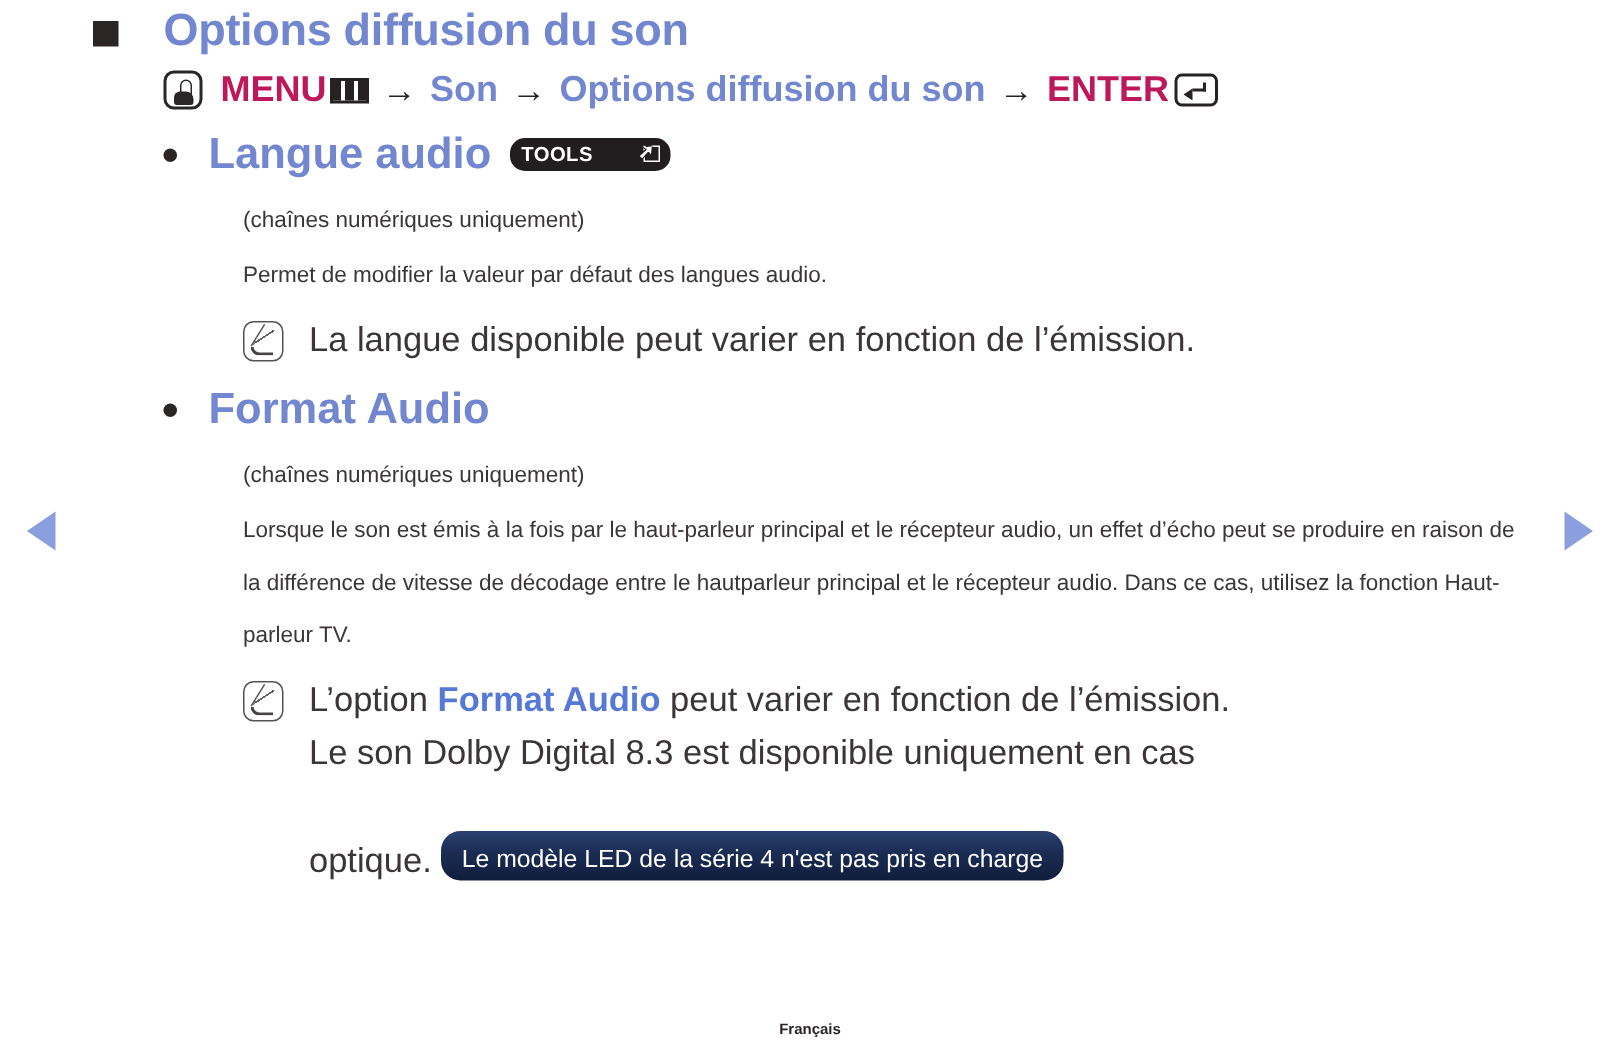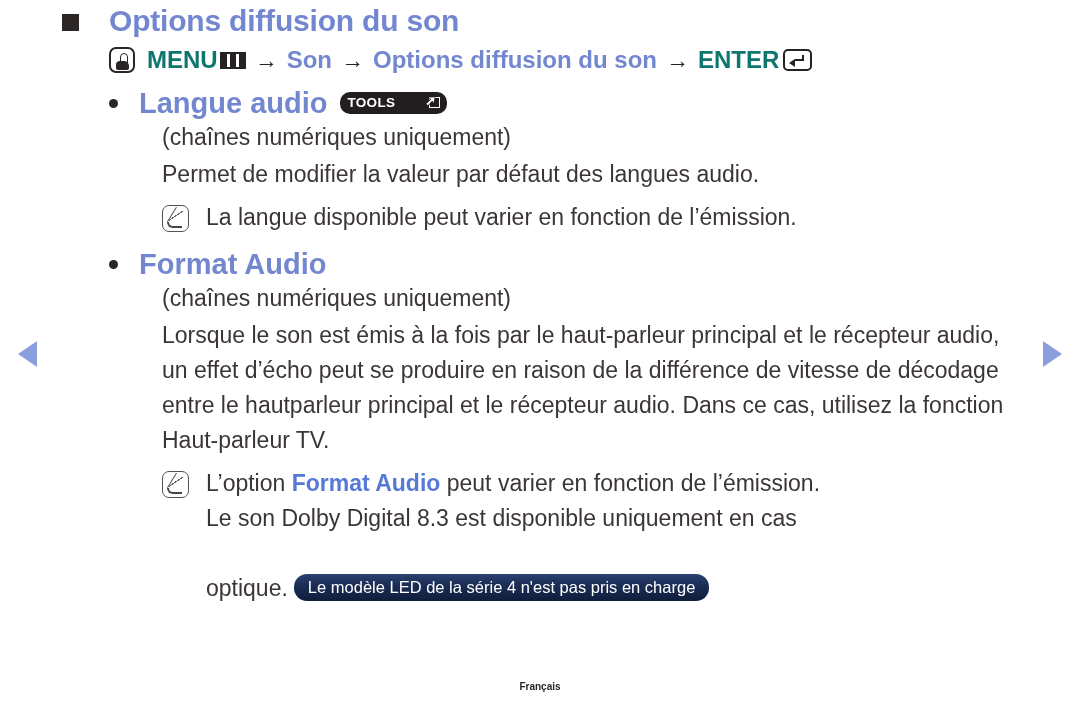--- a/index.html
+++ b/index.html
@@ -74,21 +74,21 @@
 
   
   .path-row {
     display: flex;
     align-items: center;
     margin: 8px 0 10px 47px;
     font-size: 24px;
     font-weight: bold;
     white-space: nowrap;
   }
-  .path-row .dark { color: #0f766e; }
+  .path-row .dark { color: #be185d; }
   .path-row .blue { color: #7287cf; }
   .path-arrow {
     color: #262224;
     margin: 0 9px;
     font-weight: normal;
     font-size: 23px;
   }
 
   
   .hand-icon {
@@ -239,22 +239,22 @@
     left: -1px;
     top: -2px;
     font-size: 13px;
     line-height: 13px;
     color: #ffffff;
     text-shadow: -1px 0 #221e1f, 1px 0 #221e1f, 0 1px #221e1f, 0 -1px #221e1f;
   }
 
   
   .para {
-    margin: 0 0 0 100px;
-    font-size: 23px;
+    margin: 9px 0 0 100px;
+    font-size: 15px;
     line-height: 35px;
     color: #3b3537;
     max-width: 900px;
   }
   .para.tight { margin-top: 2px; }
 
   
   .note-row {
     display: flex;
     margin: 8px 0 0 100px;
@@ -304,21 +304,21 @@
     color: #3b3537;
   }
   .note-body .blue-em { color: #5679d8; font-weight: bold; }
 
   
   .info-pill {
     display: inline-block;
     background: linear-gradient(to bottom, #2b4170 0%, #1b2d55 42%, #101d3c 100%);
     color: #ffffff;
     border-radius: 13px;
-    padding: 2px 14px 3px 14px;
+    padding: 8px 14px 3px 14px;
     font-size: 16.5px;
     line-height: 22px;
     vertical-align: 3px;
     margin-left: 6px;
     white-space: nowrap;
   }
 
   
   .footer {
     position: absolute;

